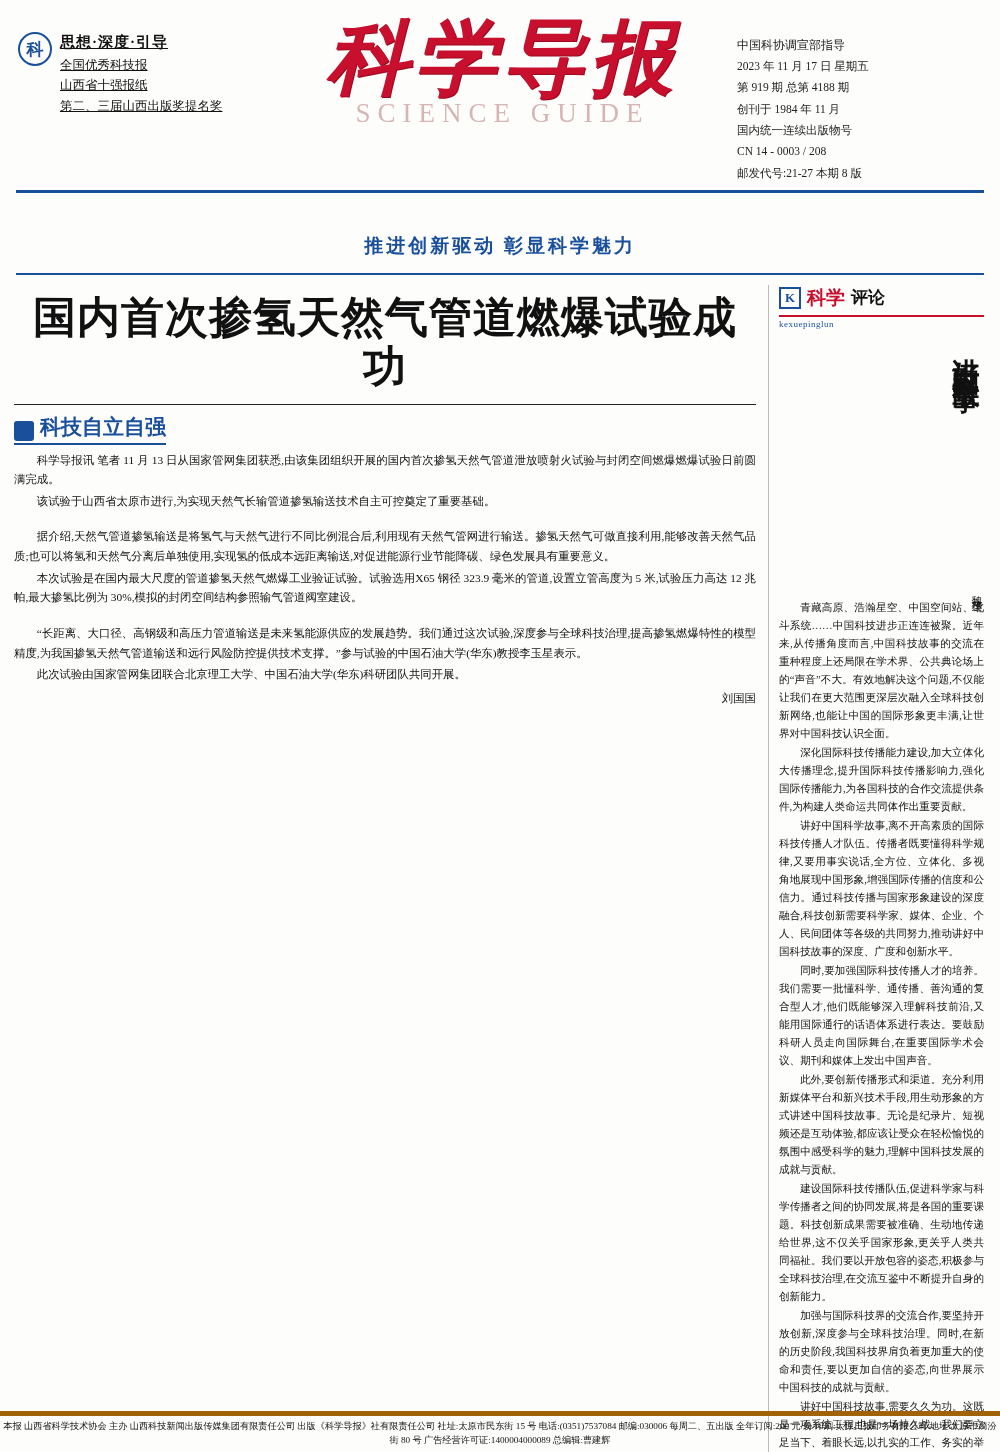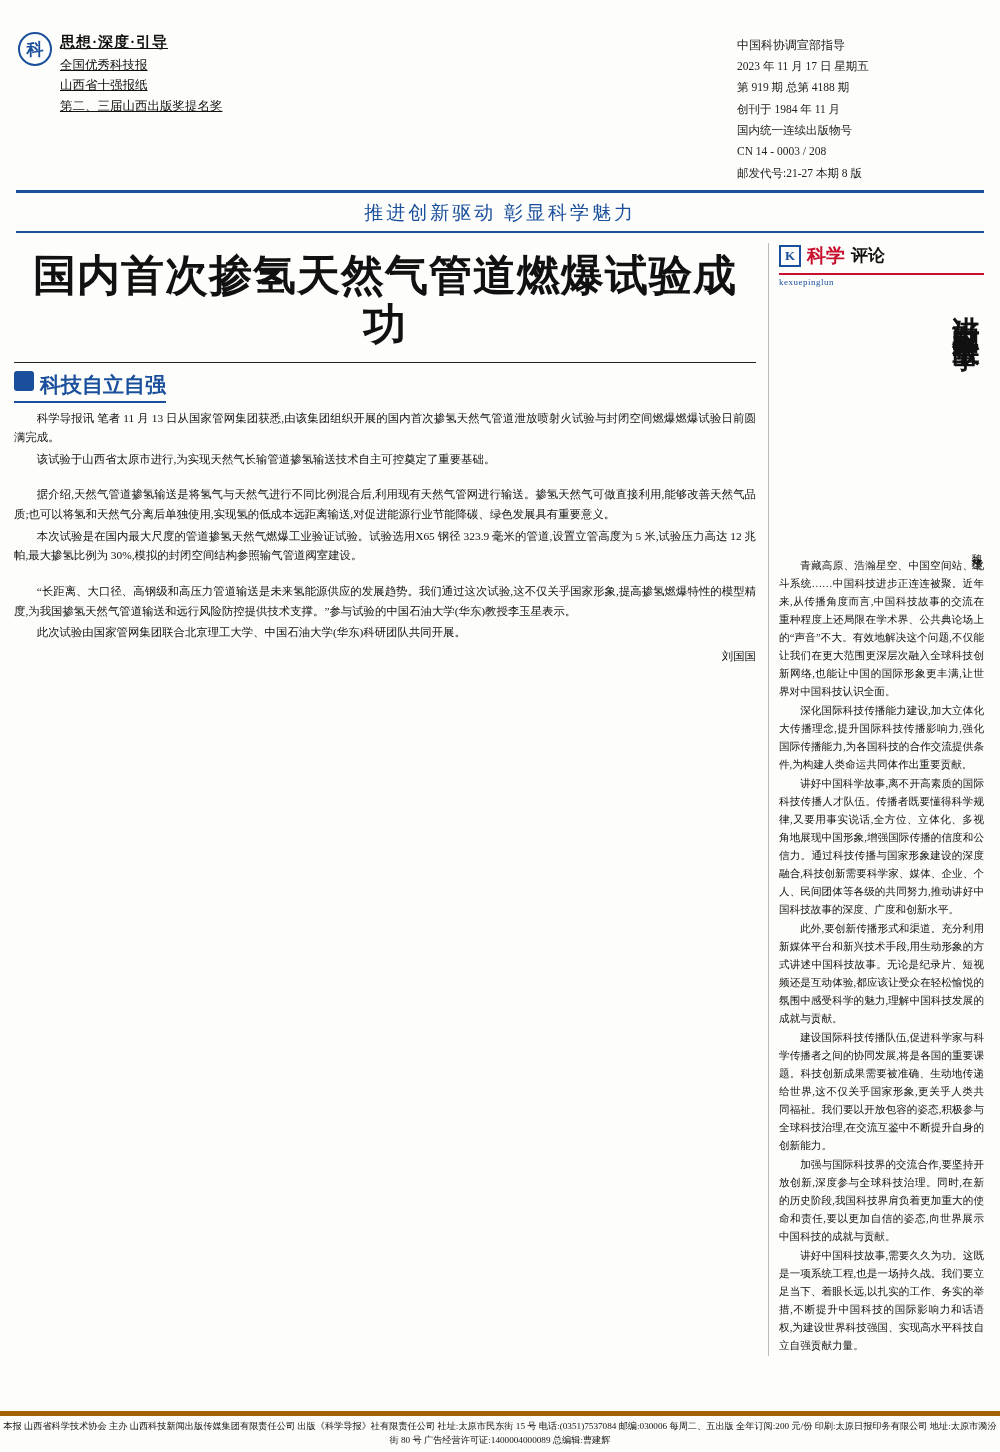--- a/index.html
+++ b/index.html
@@ -33,35 +33,35 @@
     font-style: italic;
   }
   .mh-sub {
     font-size: 27px; letter-spacing: 7px; color: #d8b5b5;
     font-family: "Liberation Serif", serif; margin-top: -4px;
   }
   .mh-right { width: 245px; font-size: 11.5px; line-height: 1.85; text-align: left; padding-top: 18px; color: #222; }
   .mh-right .r0 { font-size: 12px; }
 
   .blue-rule { height: 3px; background: #1a4f9c; margin: 6px 2px 0 2px; }
-  .slogan { text-align: center; font-size: 19px; letter-spacing: 3px; color: #1a4f9c; font-weight: normal; padding: 7px 0 5px; }
+  .slogan { text-align: center; font-size: 19px; letter-spacing: 3px; color: #1a4f9c; font-weight: bold; padding: 7px 0 14px; margin-top: 33px; }
   .blue-rule2 { height: 2px; background: #1a4f9c; margin: 0 2px 0 2px; }
 
   
   .lead-wrap { display: flex; gap: 12px; margin-top: 10px; }
   .lead-left { width: 742px; }
   .headline {
     font-size: 43px; font-weight: bold; letter-spacing: 1px;
     text-align: center; line-height: 1.15; padding: 8px 0 10px;
     font-family: "Liberation Sans", sans-serif;
   }
   .hr-thin { border-top: 1px solid #222; margin: 2px 0 8px; }
 
   .badge {
-    display: inline-flex; align-items: flex-start; gap: 6px;
+    display: inline-flex; align-items: flex-end; gap: 6px;
     color: #1a4f9c; font-weight: bold; font-size: 21px;
     font-family: "Liberation Sans", sans-serif;
     border-bottom: 2px solid #1a4f9c; padding-bottom: 2px; margin-bottom: 6px;
   }
   .badge .bico { width: 20px; height: 20px; border-radius: 3px; background: #1a4f9c; display:inline-block; }
 
   .cols3 { display: flex; gap: 14px; flex-direction: column; }
   .col { flex: 1; font-size: 11.4px; line-height: 1.72; text-align: justify; }
   .col p { text-indent: 2em; margin-bottom: 2px; }
   .byline { text-align: right; font-size: 11.4px; margin-top: 4px; }
@@ -97,20 +97,24 @@
   <div class="masthead">
     <div class="mh-left">
       <div class="logo-circle">科</div>
       <div class="mh-left-lines">
         <div class="l1">思想·深度·引导</div>
         <div>全国优秀科技报</div>
         <div>山西省十强报纸</div>
         <div>第二、三届山西出版奖提名奖</div>
       </div>
     </div>
+    <div class="mh-center">
+      <div class="mh-title">科学导报</div>
+      <div class="mh-sub">SCIENCE GUIDE</div>
+    </div>
     <div class="mh-right">
       <div class="r0">中国科协调宣部指导</div>
       <div>2023 年 11 月 17 日 星期五</div>
       <div>第 919 期 总第 4188 期</div>
       <div>创刊于 1984 年 11 月</div>
       <div>国内统一连续出版物号</div>
       <div>CN 14 - 0003 /  208</div>
       <div>邮发代号:21-27   本期 8 版</div>
     </div>
   </div>
@@ -130,21 +134,21 @@
       <div class="cols3">
         <div class="col">
           <p>科学导报讯 笔者 11 月 13 日从国家管网集团获悉,由该集团组织开展的国内首次掺氢天然气管道泄放喷射火试验与封闭空间燃爆燃爆试验日前圆满完成。</p>
           <p>该试验于山西省太原市进行,为实现天然气长输管道掺氢输送技术自主可控奠定了重要基础。</p>
         </div>
         <div class="col">
           <p>据介绍,天然气管道掺氢输送是将氢气与天然气进行不同比例混合后,利用现有天然气管网进行输送。掺氢天然气可做直接利用,能够改善天然气品质;也可以将氢和天然气分离后单独使用,实现氢的低成本远距离输送,对促进能源行业节能降碳、绿色发展具有重要意义。</p>
           <p>本次试验是在国内最大尺度的管道掺氢天然气燃爆工业验证试验。试验选用X65 钢径 323.9 毫米的管道,设置立管高度为 5 米,试验压力高达 12 兆帕,最大掺氢比例为 30%,模拟的封闭空间结构参照输气管道阀室建设。</p>
         </div>
         <div class="col">
-          <p>“长距离、大口径、高钢级和高压力管道输送是未来氢能源供应的发展趋势。我们通过这次试验,这不仅关乎国家形象,提高掺氢燃爆特性的模型精度,为我国掺氢天然气管道输送和远行风险防控提供技术支撑。”参与试验的中国石油大学(华东)教授李玉星表示。</p>
+          <p>“长距离、大口径、高钢级和高压力管道输送是未来氢能源供应的发展趋势。我们通过这次试验,深度参与全球科技治理,提高掺氢燃爆特性的模型精度,为我国掺氢天然气管道输送和远行风险防控提供技术支撑。”参与试验的中国石油大学(华东)教授李玉星表示。</p>
           <p>此次试验由国家管网集团联合北京理工大学、中国石油大学(华东)科研团队共同开展。</p>
           <div class="byline">刘国国</div>
         </div>
       </div>
     </div>
 
     <div class="lead-right">
       <div class="comment-top">
         <span class="kx-box">K</span>
         <span class="kx-red">科学</span>
@@ -154,20 +158,21 @@
       <div style="display:flex;justify-content:flex-end;">
         <div class="v-title">讲好中国科学故事</div>
       </div>
       <div style="display:flex;justify-content:flex-end;">
         <div class="v-author">魏永莲</div>
       </div>
       <div class="comment-body">
         <p>青藏高原、浩瀚星空、中国空间站、北斗系统……中国科技进步正连连被聚。近年来,从传播角度而言,中国科技故事的交流在重种程度上还局限在学术界、公共典论场上的“声音”不大。有效地解决这个问题,不仅能让我们在更大范围更深层次融入全球科技创新网络,也能让中国的国际形象更丰满,让世界对中国科技认识全面。</p>
         <p>深化国际科技传播能力建设,加大立体化大传播理念,提升国际科技传播影响力,强化国际传播能力,为各国科技的合作交流提供条件,为构建人类命运共同体作出重要贡献。</p>
         <p>讲好中国科学故事,离不开高素质的国际科技传播人才队伍。传播者既要懂得科学规律,又要用事实说话,全方位、立体化、多视角地展现中国形象,增强国际传播的信度和公信力。通过科技传播与国家形象建设的深度融合,科技创新需要科学家、媒体、企业、个人、民间团体等各级的共同努力,推动讲好中国科技故事的深度、广度和创新水平。</p>
+        <p>同时,要加强国际科技传播人才的培养。我们需要一批懂科学、通传播、善沟通的复合型人才,他们既能够深入理解科技前沿,又能用国际通行的话语体系进行表达。要鼓励科研人员走向国际舞台,在重要国际学术会议、期刊和媒体上发出中国声音。</p>
         <p>此外,要创新传播形式和渠道。充分利用新媒体平台和新兴技术手段,用生动形象的方式讲述中国科技故事。无论是纪录片、短视频还是互动体验,都应该让受众在轻松愉悦的氛围中感受科学的魅力,理解中国科技发展的成就与贡献。</p>
         <p>建设国际科技传播队伍,促进科学家与科学传播者之间的协同发展,将是各国的重要课题。科技创新成果需要被准确、生动地传递给世界,这不仅关乎国家形象,更关乎人类共同福祉。我们要以开放包容的姿态,积极参与全球科技治理,在交流互鉴中不断提升自身的创新能力。</p>
         <p>加强与国际科技界的交流合作,要坚持开放创新,深度参与全球科技治理。同时,在新的历史阶段,我国科技界肩负着更加重大的使命和责任,要以更加自信的姿态,向世界展示中国科技的成就与贡献。</p>
         <p>讲好中国科技故事,需要久久为功。这既是一项系统工程,也是一场持久战。我们要立足当下、着眼长远,以扎实的工作、务实的举措,不断提升中国科技的国际影响力和话语权,为建设世界科技强国、实现高水平科技自立自强贡献力量。</p>
       </div>
     </div>
   </div>
 
   <div class="footer">本报 山西省科学技术协会   主办 山西科技新闻出版传媒集团有限责任公司   出版《科学导报》社有限责任公司   社址:太原市民东街 15 号   电话:(0351)7537084   邮编:030006   每周二、五出版   全年订阅:200 元/份   印刷:太原日报印务有限公司   地址:太原市漪汾街 80 号   广告经营许可证:1400004000089   总编辑:曹建辉</div>
 </div>

